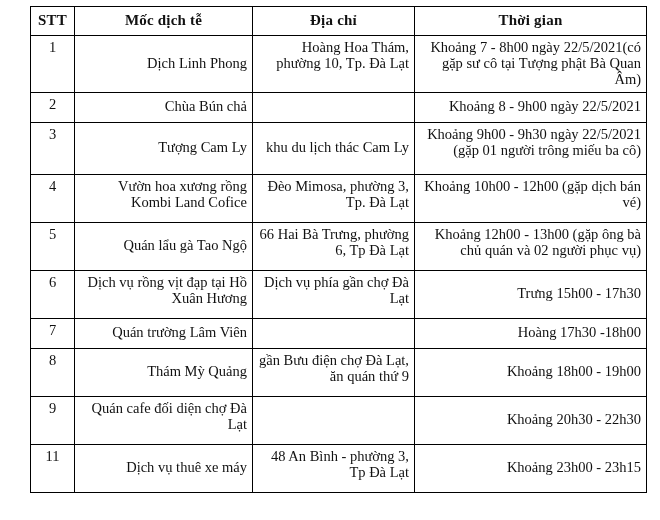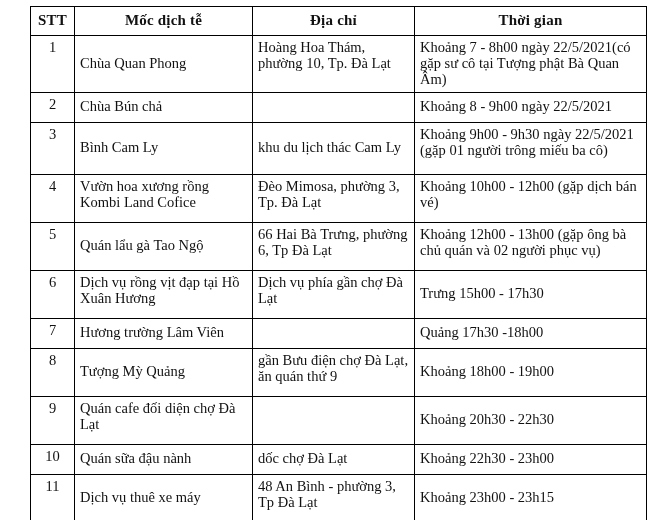--- a/index.html
+++ b/index.html
@@ -44,21 +44,21 @@
     vertical-align: middle;
     padding: 5px 4px 6px 4px;
     font-size: 15px;
     letter-spacing: 0.2px;
   }
   td.num {
     text-align: center;
     vertical-align: middle;
   }
   td.cell {
-    text-align: left;
+    text-align: right;
   }
   td.cell.vmid {
     vertical-align: middle;
   }
   .r1 td { height: 44px; }
   .r2 td { height: 22px; }
   .r3 td { height: 44px; }
   .r4 td { height: 40px; }
   .r5 td { height: 40px; }
   .r6 td { height: 40px; }
@@ -83,33 +83,33 @@
       <tr>
         <th>STT</th>
         <th>Mốc dịch tễ</th>
         <th>Địa chỉ</th>
         <th>Thời gian</th>
       </tr>
     </thead>
     <tbody>
       <tr class="r1">
         <td class="num">1</td>
-        <td class="cell vmid">Chùa Quan Phong</td>
+        <td class="cell vmid">Dịch Linh Phong</td>
         <td class="cell">Hoàng Hoa Thám, phường 10, Tp. Đà Lạt</td>
         <td class="cell">Khoảng 7 - 8h00 ngày 22/5/2021(có gặp sư cô tại Tượng phật Bà Quan Âm)</td>
       </tr>
       <tr class="r2">
         <td class="num">2</td>
         <td class="cell vmid">Chùa Bún chả</td>
         <td class="cell"></td>
         <td class="cell vmid">Khoảng 8 - 9h00 ngày 22/5/2021</td>
       </tr>
       <tr class="r3">
         <td class="num">3</td>
-        <td class="cell vmid">Bình Cam Ly</td>
+        <td class="cell vmid">Tượng Cam Ly</td>
         <td class="cell vmid">khu du lịch thác Cam Ly</td>
         <td class="cell">Khoảng 9h00 - 9h30 ngày 22/5/2021 (gặp 01 người trông miếu ba cô)</td>
       </tr>
       <tr class="r4">
         <td class="num">4</td>
         <td class="cell">Vườn hoa xương rồng Kombi Land Cofice</td>
         <td class="cell">Đèo Mimosa, phường 3, Tp. Đà Lạt</td>
         <td class="cell">Khoảng 10h00 - 12h00 (gặp dịch bán vé)</td>
       </tr>
       <tr class="r5">
@@ -119,41 +119,35 @@
         <td class="cell">Khoảng 12h00 - 13h00 (gặp ông bà chủ quán và 02 người phục vụ)</td>
       </tr>
       <tr class="r6">
         <td class="num">6</td>
         <td class="cell">Dịch vụ rồng vịt đạp tại Hồ Xuân Hương</td>
         <td class="cell">Dịch vụ phía gần chợ Đà Lạt</td>
         <td class="cell vmid">Trưng 15h00 - 17h30</td>
       </tr>
       <tr class="r7">
         <td class="num">7</td>
-        <td class="cell vmid">Hương trường Lâm Viên</td>
+        <td class="cell vmid">Quán trường Lâm Viên</td>
         <td class="cell"></td>
-        <td class="cell vmid">Quảng 17h30 -18h00</td>
+        <td class="cell vmid">Hoàng 17h30 -18h00</td>
       </tr>
       <tr class="r8">
         <td class="num">8</td>
-        <td class="cell vmid">Tượng Mỳ Quảng</td>
+        <td class="cell vmid">Thám Mỳ Quảng</td>
         <td class="cell">gần Bưu điện chợ Đà Lạt, ăn quán thứ 9</td>
         <td class="cell vmid">Khoảng 18h00 - 19h00</td>
       </tr>
       <tr class="r9">
         <td class="num">9</td>
         <td class="cell">Quán cafe đối diện chợ Đà Lạt</td>
         <td class="cell"></td>
         <td class="cell vmid">Khoảng 20h30 - 22h30</td>
-      </tr>
-      <tr class="r10">
-        <td class="num">10</td>
-        <td class="cell vmid">Quán sữa đậu nành</td>
-        <td class="cell vmid">dốc chợ Đà Lạt</td>
-        <td class="cell vmid">Khoảng 22h30 - 23h00</td>
       </tr>
       <tr class="r11">
         <td class="num">11</td>
         <td class="cell vmid">Dịch vụ thuê xe máy</td>
         <td class="cell">48 An Bình - phường 3, Tp Đà Lạt</td>
         <td class="cell vmid">Khoảng 23h00 - 23h15</td>
       </tr>
 
     </tbody>
   </table>

